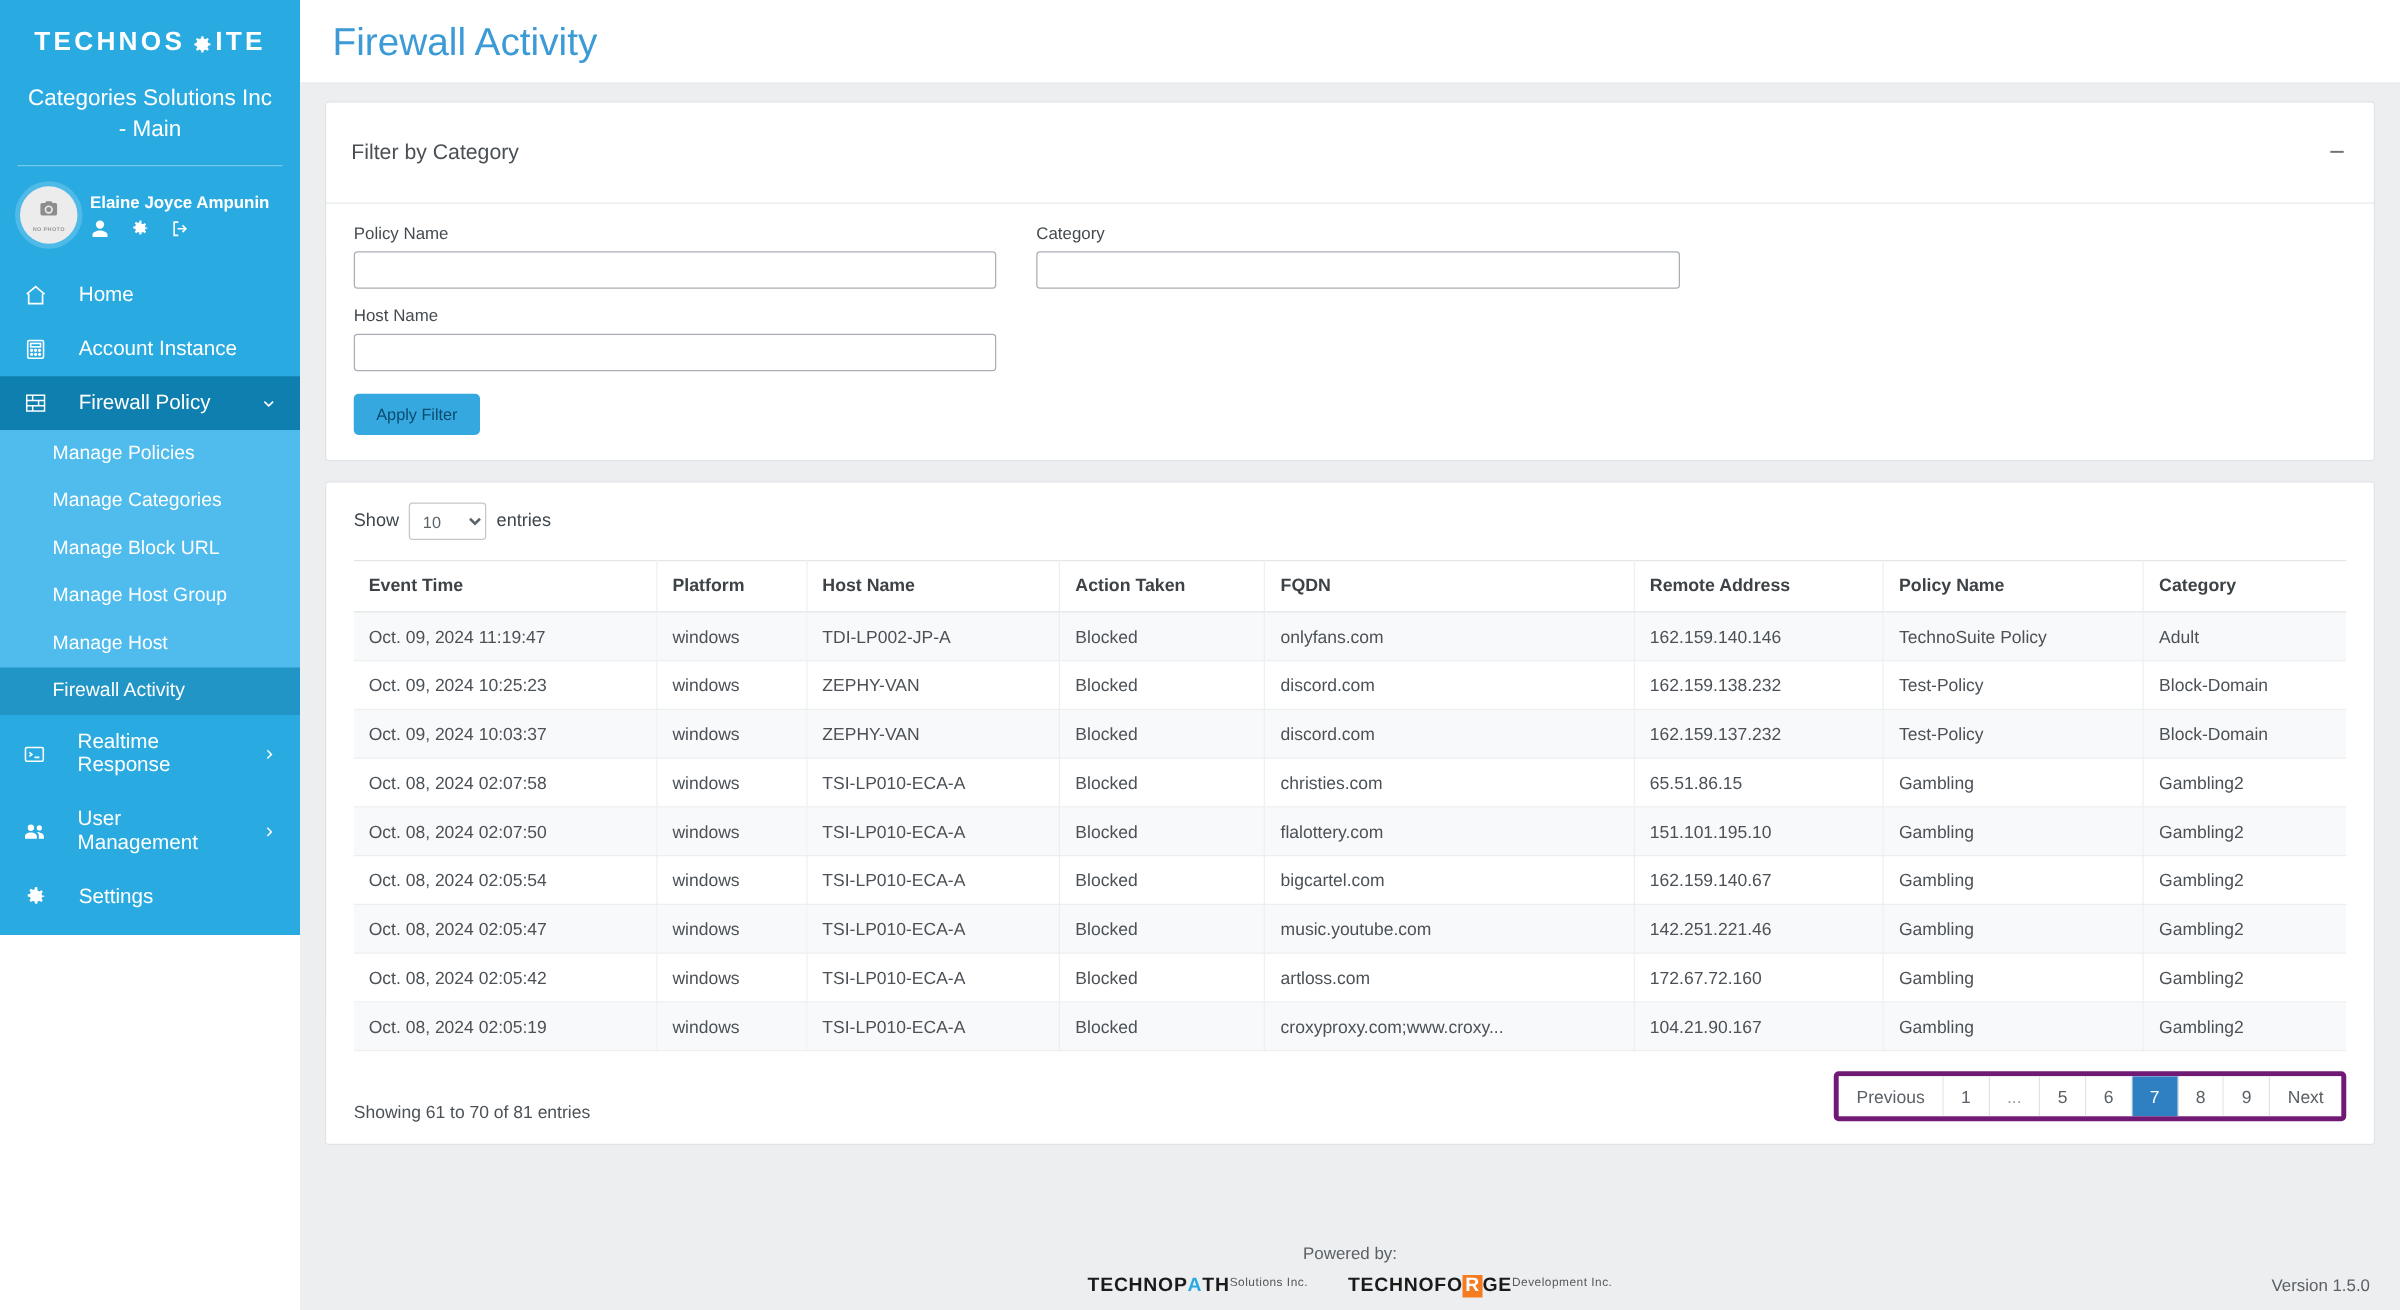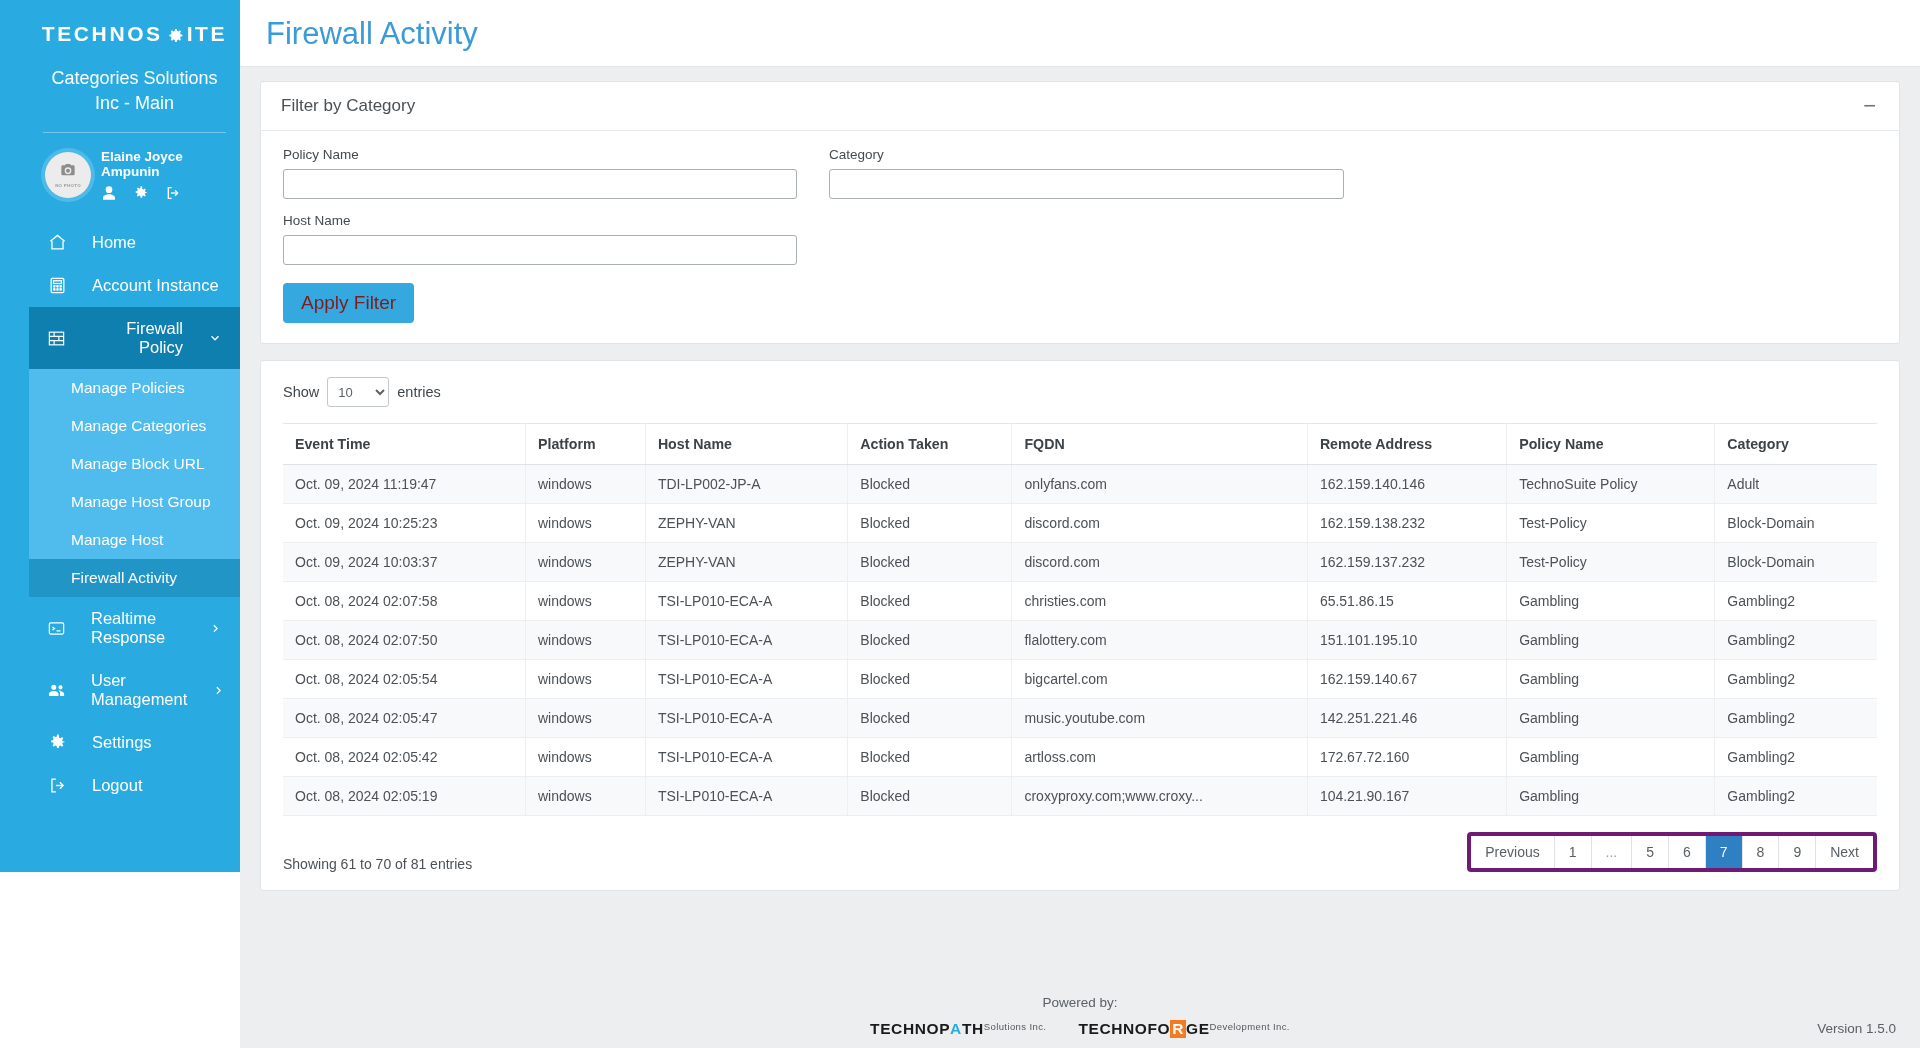--- a/index.html
+++ b/index.html
@@ -11,23 +11,22 @@
     overflow: hidden;
   }
   .app { display: flex; width: 1920px; height: 1048px; }
 
   
   .sidebar {
     width: 240px;
     min-width: 240px;
     background: #29abe2;
     color: #ffffff;
-    height: 872px;
+    height: 748px;
     position: relative;
-    padding-left: 29px;
   }
   .logo-wrap {
     padding: 22px 0 14px 0;
     display: flex; align-items: center; justify-content: center;
   }
   .logo {
     display: flex; align-items: center; justify-content: center;
     font-size: 21px; font-weight: bold; letter-spacing: 2.6px;
     color: #ffffff;
   }
@@ -92,42 +91,42 @@
   .page-title {
     margin: 0; font-size: 31px; font-weight: 400; color: #3c9bd6;
   }
   .content-area { padding: 14px 20px 0 20px; flex: 1; overflow: hidden; }
 
   .card {
     background: #ffffff; border: 1px solid #e1e4e7; border-radius: 3px;
   }
   .card-head {
     display: flex; align-items: center; justify-content: space-between;
-    padding: 14px 20px; border-bottom: 1px solid #e6e9eb;
+    padding: 30px 20px; border-bottom: 1px solid #e6e9eb;
   }
   .card-head .ttl { font-size: 17px; color: #4a5055; font-weight: 400; }
   .collapse-btn {
     font-size: 22px; color: #6d7478; cursor: pointer; line-height: 14px;
     padding: 0 3px;
   }
   .filter-body { padding: 16px 22px 20px 22px; }
   .filter-row { display: flex; gap: 32px; }
   .field { display: flex; flex-direction: column; margin-bottom: 14px; }
   .field label {
     font-size: 13.5px; color: #444b50; margin-bottom: 7px; font-weight: 400;
   }
   .field input {
     width: 514px; height: 30px; border: 1px solid #a9afb5; border-radius: 3px;
     padding: 4px 8px; font-size: 14px; font-family: "Liberation Sans", sans-serif;
     background: #fff; color: #333; outline: none;
   }
   .field.wide input { width: 515px; }
   .btn-primary {
-    background: #35a8e0; color: #7f1d1d; border: none; border-radius: 4px;
-    padding: 9px 18px; font-size: 19px; cursor: pointer;
+    background: #35a8e0; color: #0c4a6e; border: none; border-radius: 4px;
+    padding: 9px 18px; font-size: 13px; cursor: pointer;
     font-family: "Liberation Sans", sans-serif; margin-top: 4px;
   }
 
   .table-card { margin-top: 16px; padding: 16px 22px 18px 22px; }
   .table-top { display: flex; align-items: center; gap: 8px; font-size: 14.5px; color: #3f464b; }
   .table-top select {
     height: 30px; border: 1px solid #c3c8cc; border-radius: 3px;
     padding: 3px 6px; font-size: 13px; width: 62px;
     font-family: "Liberation Sans", sans-serif; background: #fff; color: #5c6368;
   }

